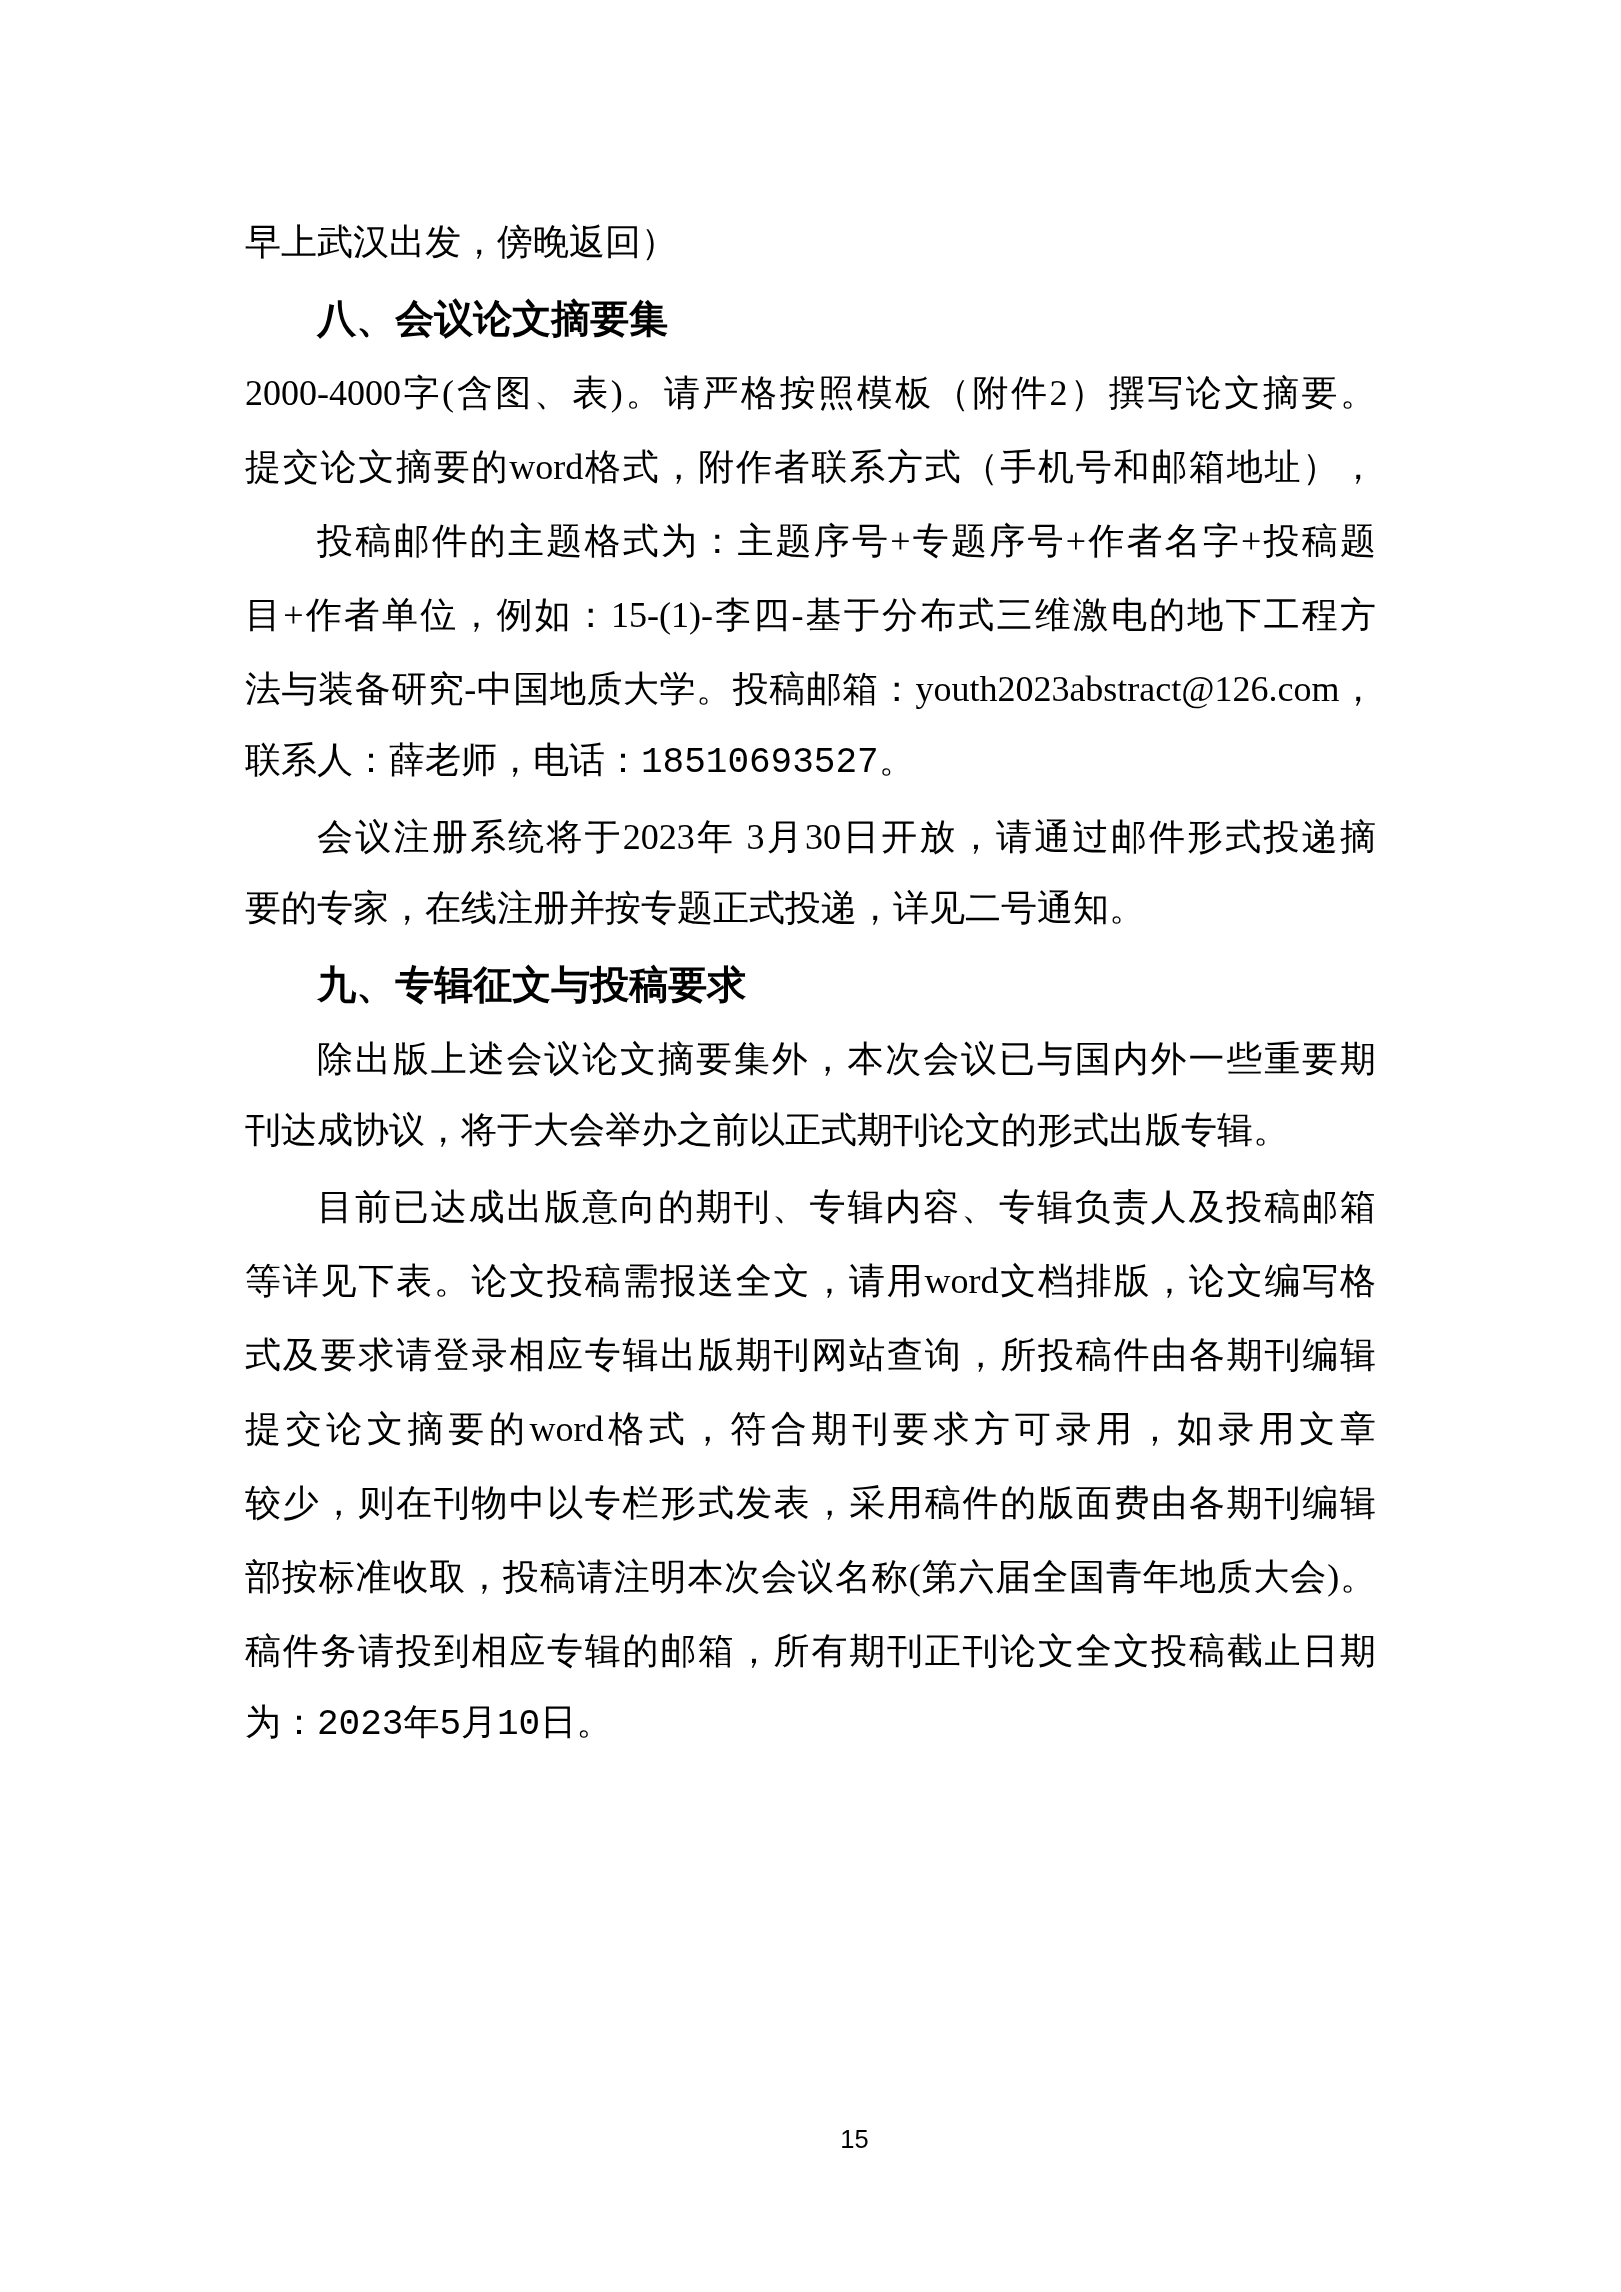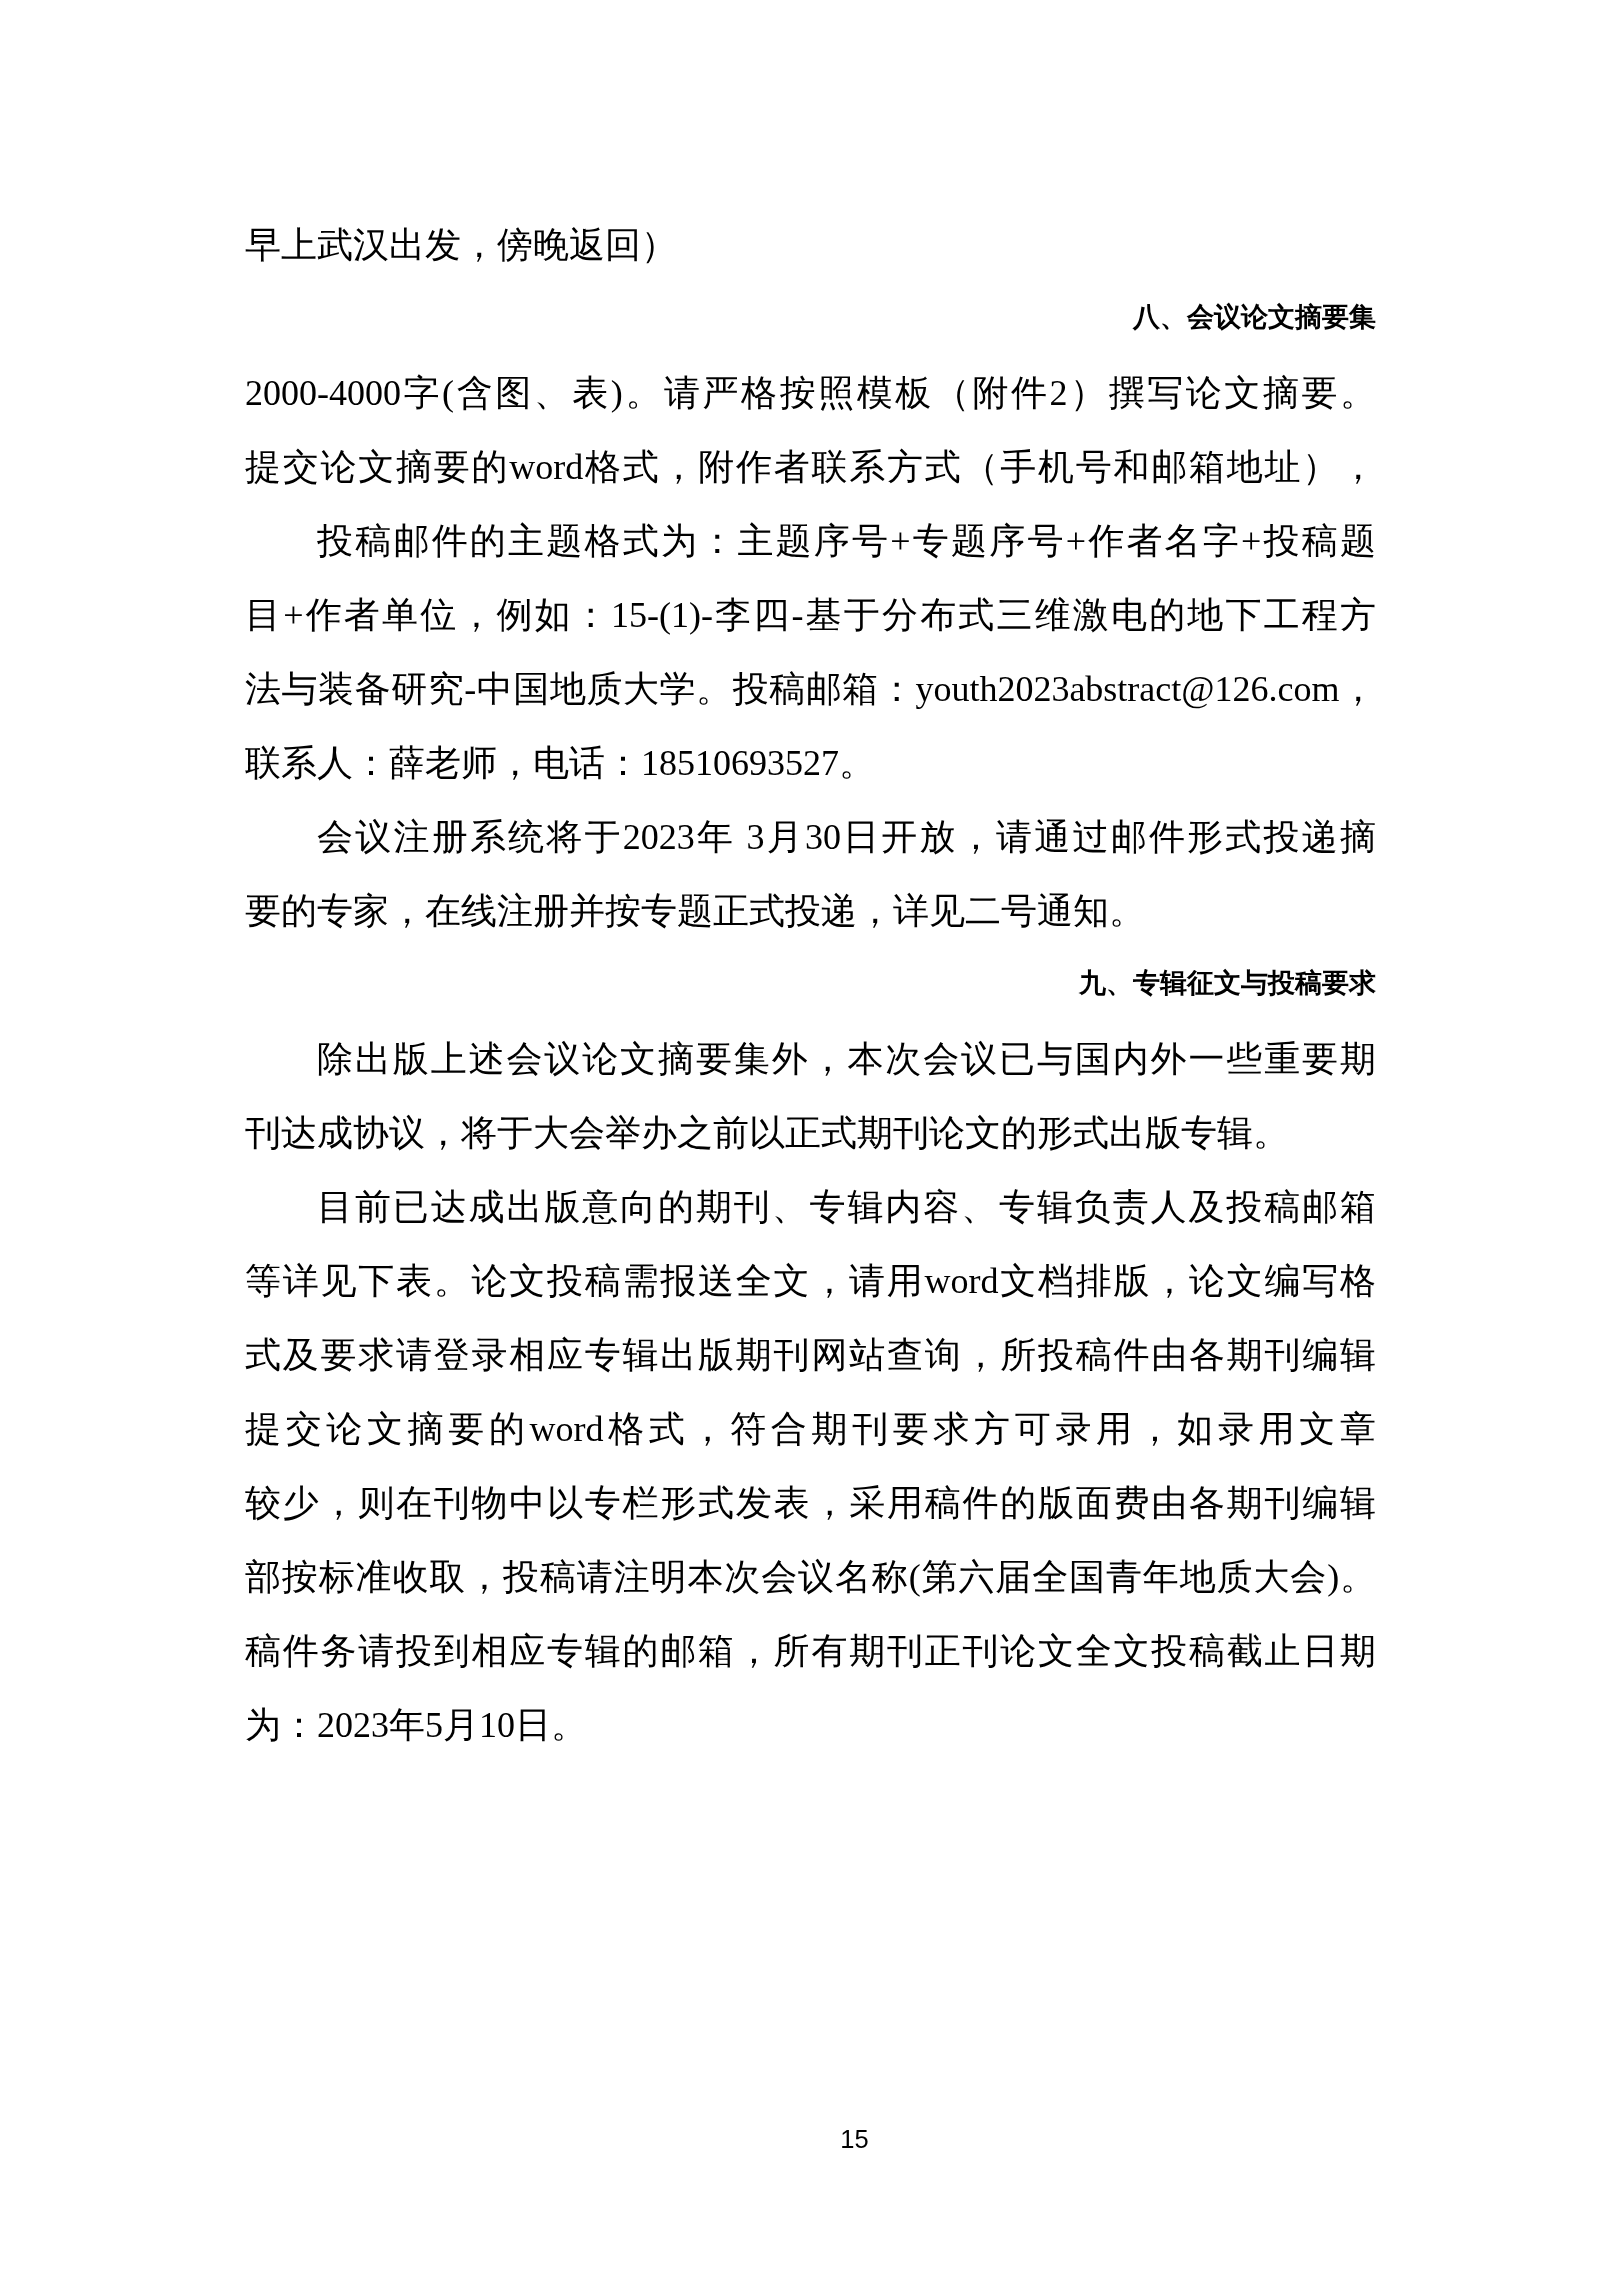--- a/index.html
+++ b/index.html
@@ -26,39 +26,40 @@
     color: #000000;
   }
   .line {
     width: 100%;
     height: 74px;
     overflow: hidden;
   }
   
   .line.plain {
     text-align: left;
+    font-family: Liberation Mono, monospace;
   }
   
   .line.first {
     text-indent: 2em;
     text-align: justify;
     text-align-last: justify;
   }
   
   .line.full {
     text-align: justify;
     text-align-last: justify;
   }
   
   .line.heading {
-    font-family: Liberation Mono, monospace;
+    font-family: Liberation Sans, sans-serif;
     font-weight: bold;
-    font-size: 27px;
+    font-size: 39px;
     text-indent: 1.85em;
-    text-align: right;
+    text-align: left;
   }
   .footer {
     position: absolute;
     left: 0;
     top: 2125px;
     width: 1621px;
     text-align: center;
     font-family: "Liberation Sans", "DejaVu Sans", sans-serif;
     font-size: 25.5px;
     line-height: 29px;

